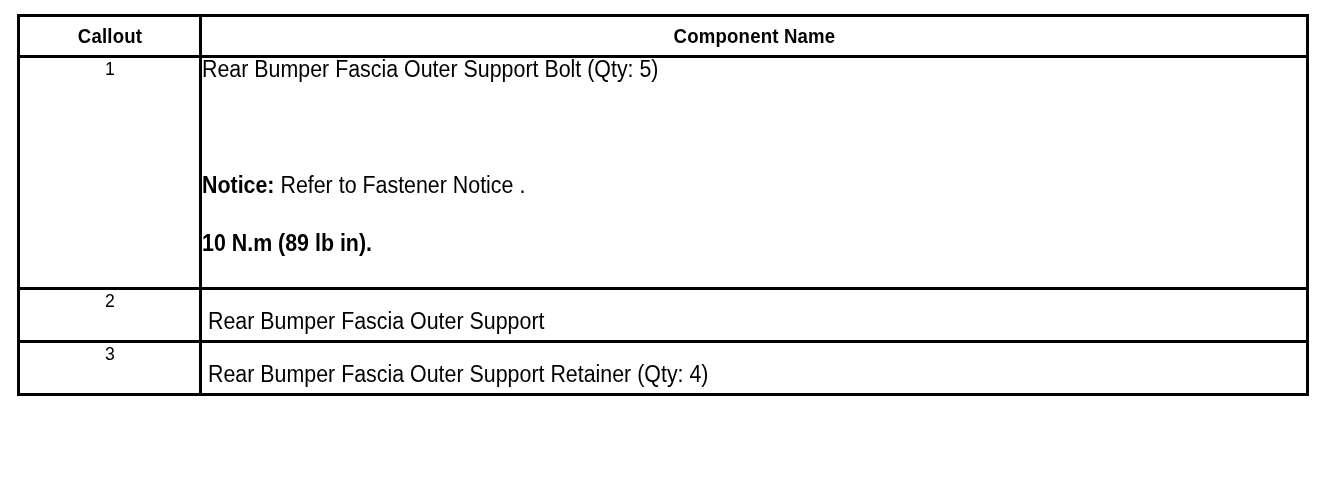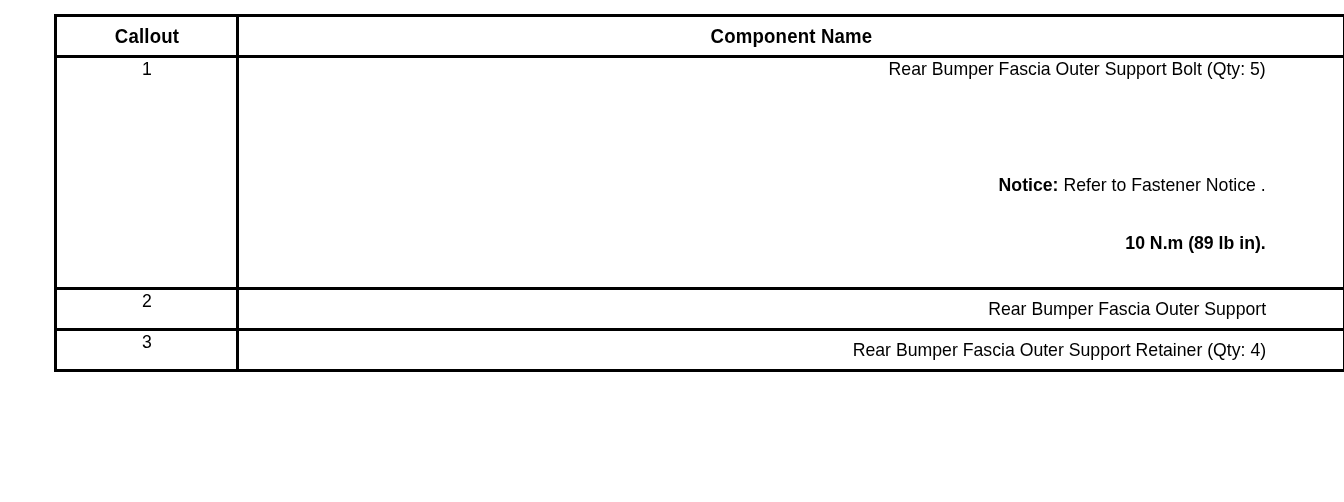--- a/index.html
+++ b/index.html
@@ -13,21 +13,20 @@
     overflow: hidden;
     font-family: "Liberation Sans", "DejaVu Sans", sans-serif;
     color: #000000;
     -webkit-font-smoothing: none;
   }
 
   .page {
     position: relative;
     width: 1270px;
     height: 502px;
-    margin-left: 37px;
   }
 
   .parts-table {
     position: absolute;
     left: 17px;
     top: 14px;
     width: 1289px;
     border-collapse: collapse;
     table-layout: fixed;
     background: #ffffff;
@@ -87,41 +86,40 @@
 
   
   .callout-num {
     text-align: center;
     vertical-align: middle;
     font-size: 19px;
     transform: scaleX(0.93);
   }
   .name-cell {
     padding: 4px 0 4px 6px;
-    font-size: 19px;
+    font-size: 23px;
     line-height: 22px;
-    text-align: right;
   }
   .name-line {
     display: block;
     transform: scaleX(0.93);
     transform-origin: left center;
     white-space: nowrap;
   }
   .name-line.b { font-weight: bold; }
   .name-line .lead-bold { font-weight: bold; }
 
   .spacer-a { display: block; height: 94px; }
   .spacer-b { display: block; height: 36px; }
 
   .row-1 td { height: 229px; }
   .row-small td { height: 38px; }
   .row-small .name-cell {
     vertical-align: middle;
-    padding: 0 0 0 6px;
+    padding: 12px 0 0 6px;
   }
   .row-small .name-line { line-height: 34px; }
 </style>
 </head>
 <body>
 
 <div class="page">
 
   <table class="parts-table">
     <colgroup>

